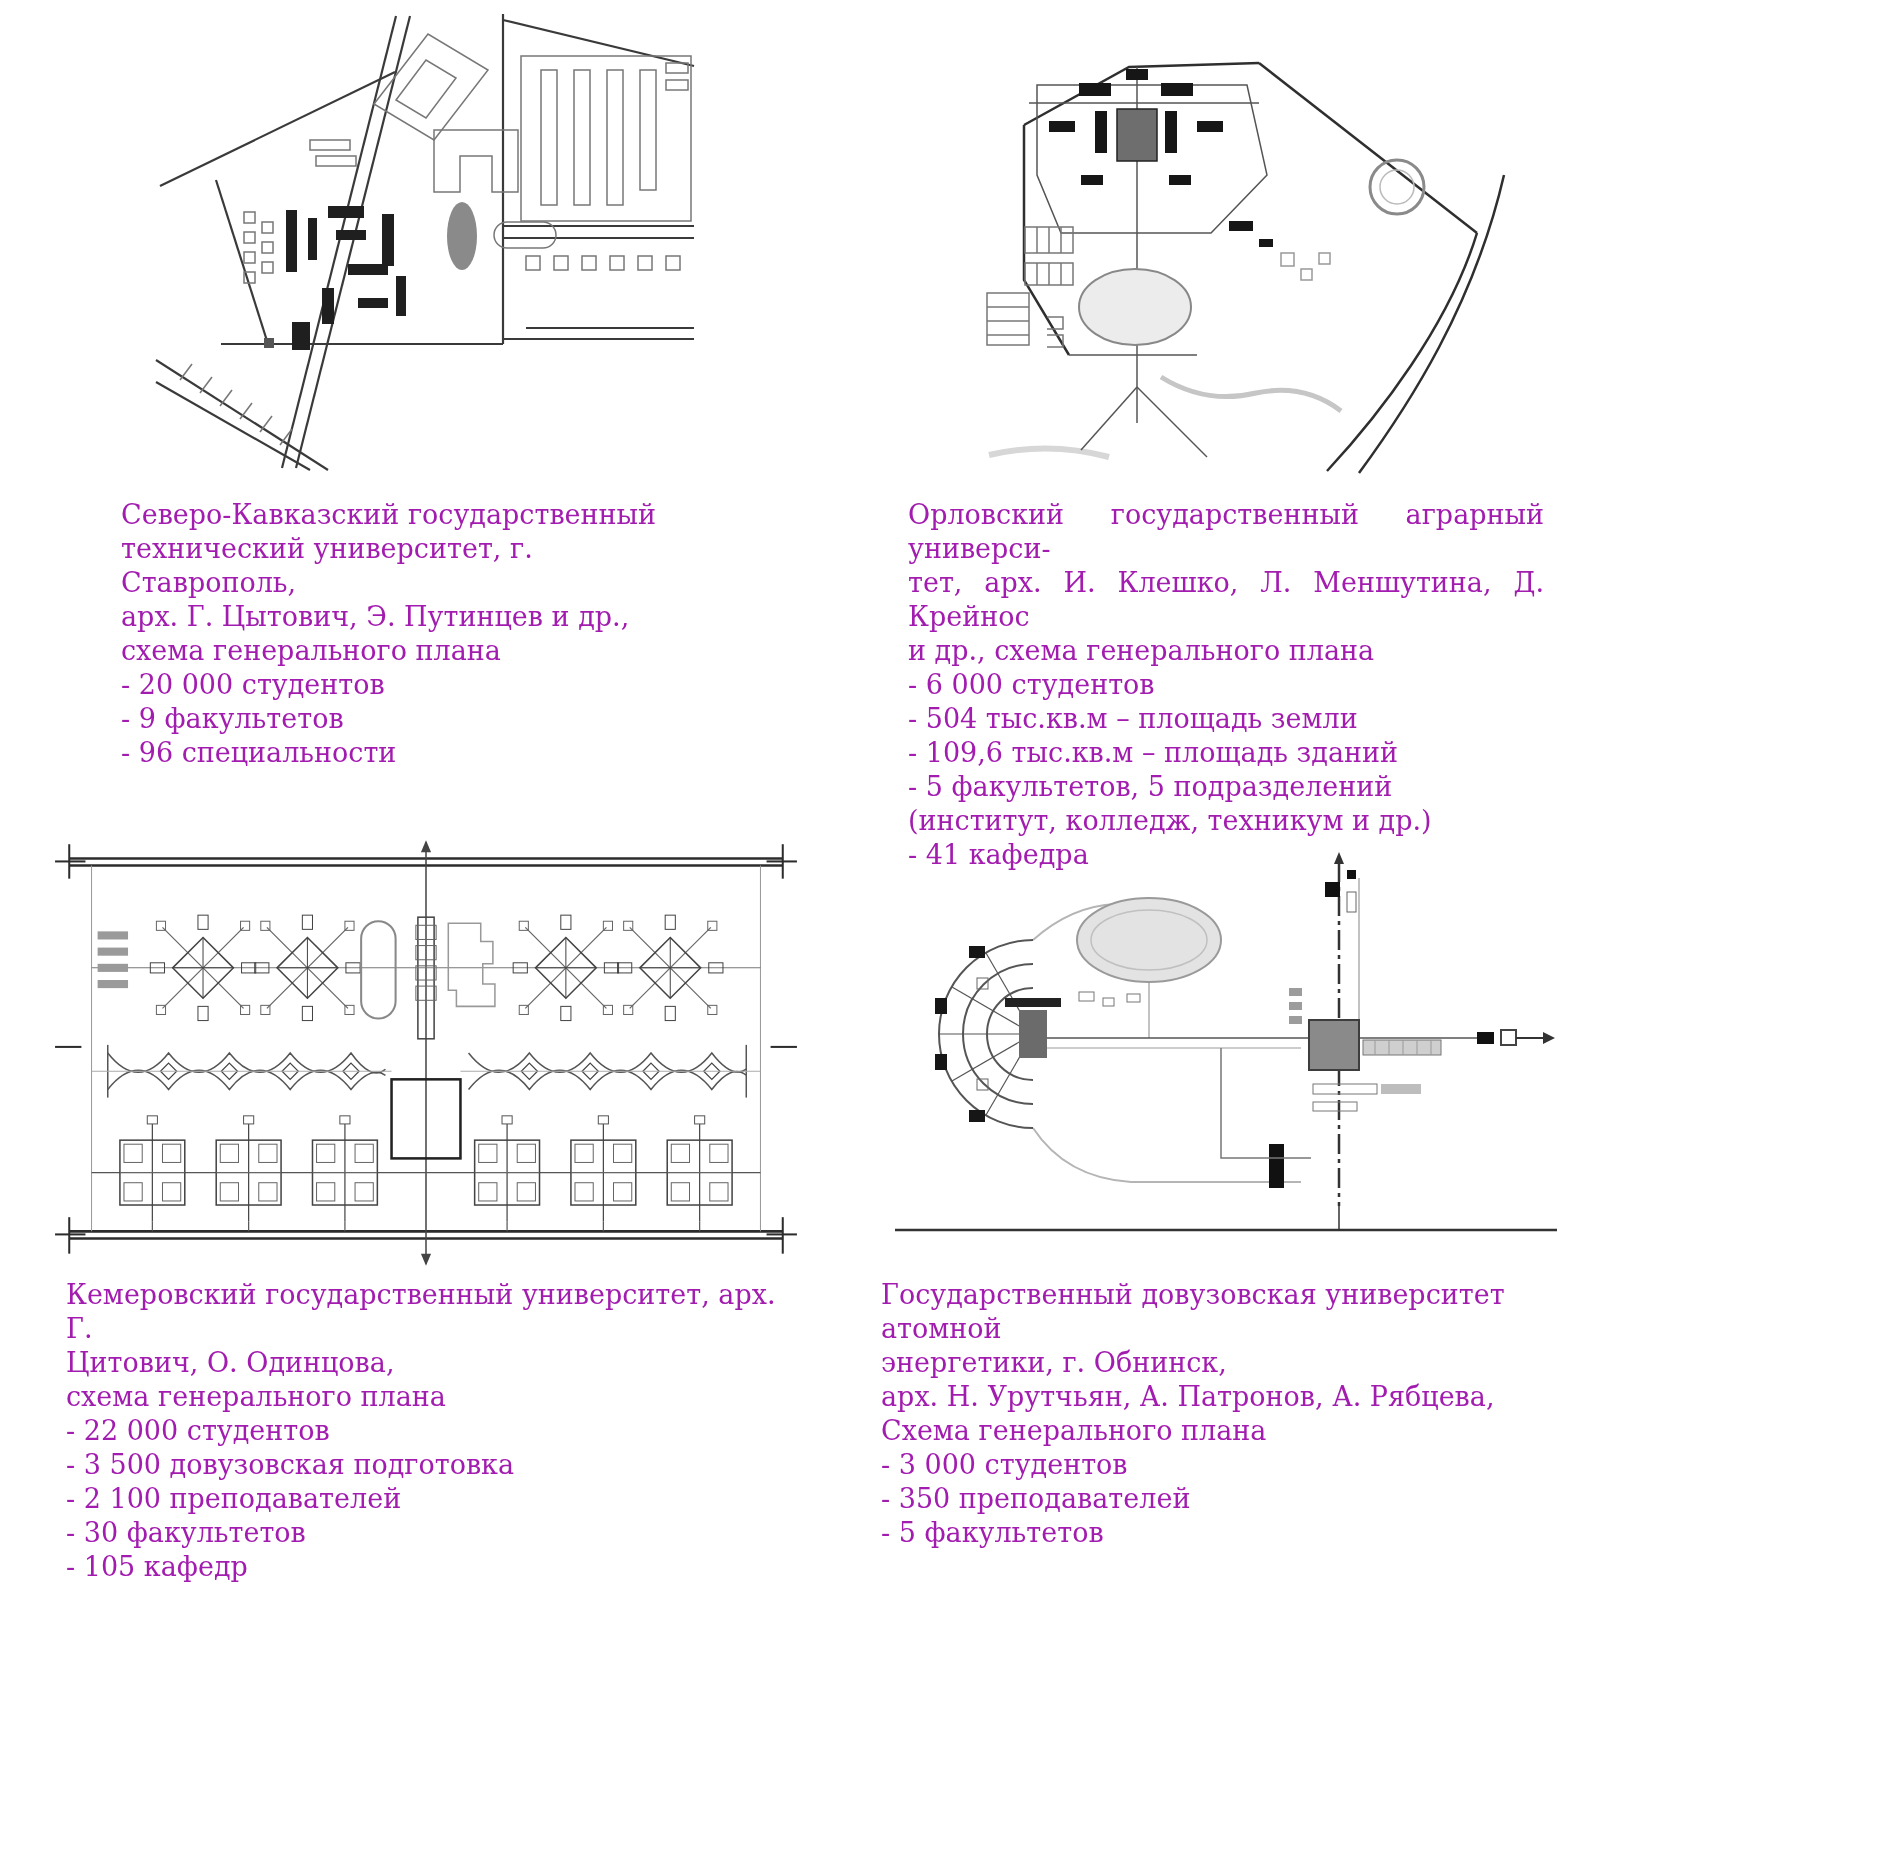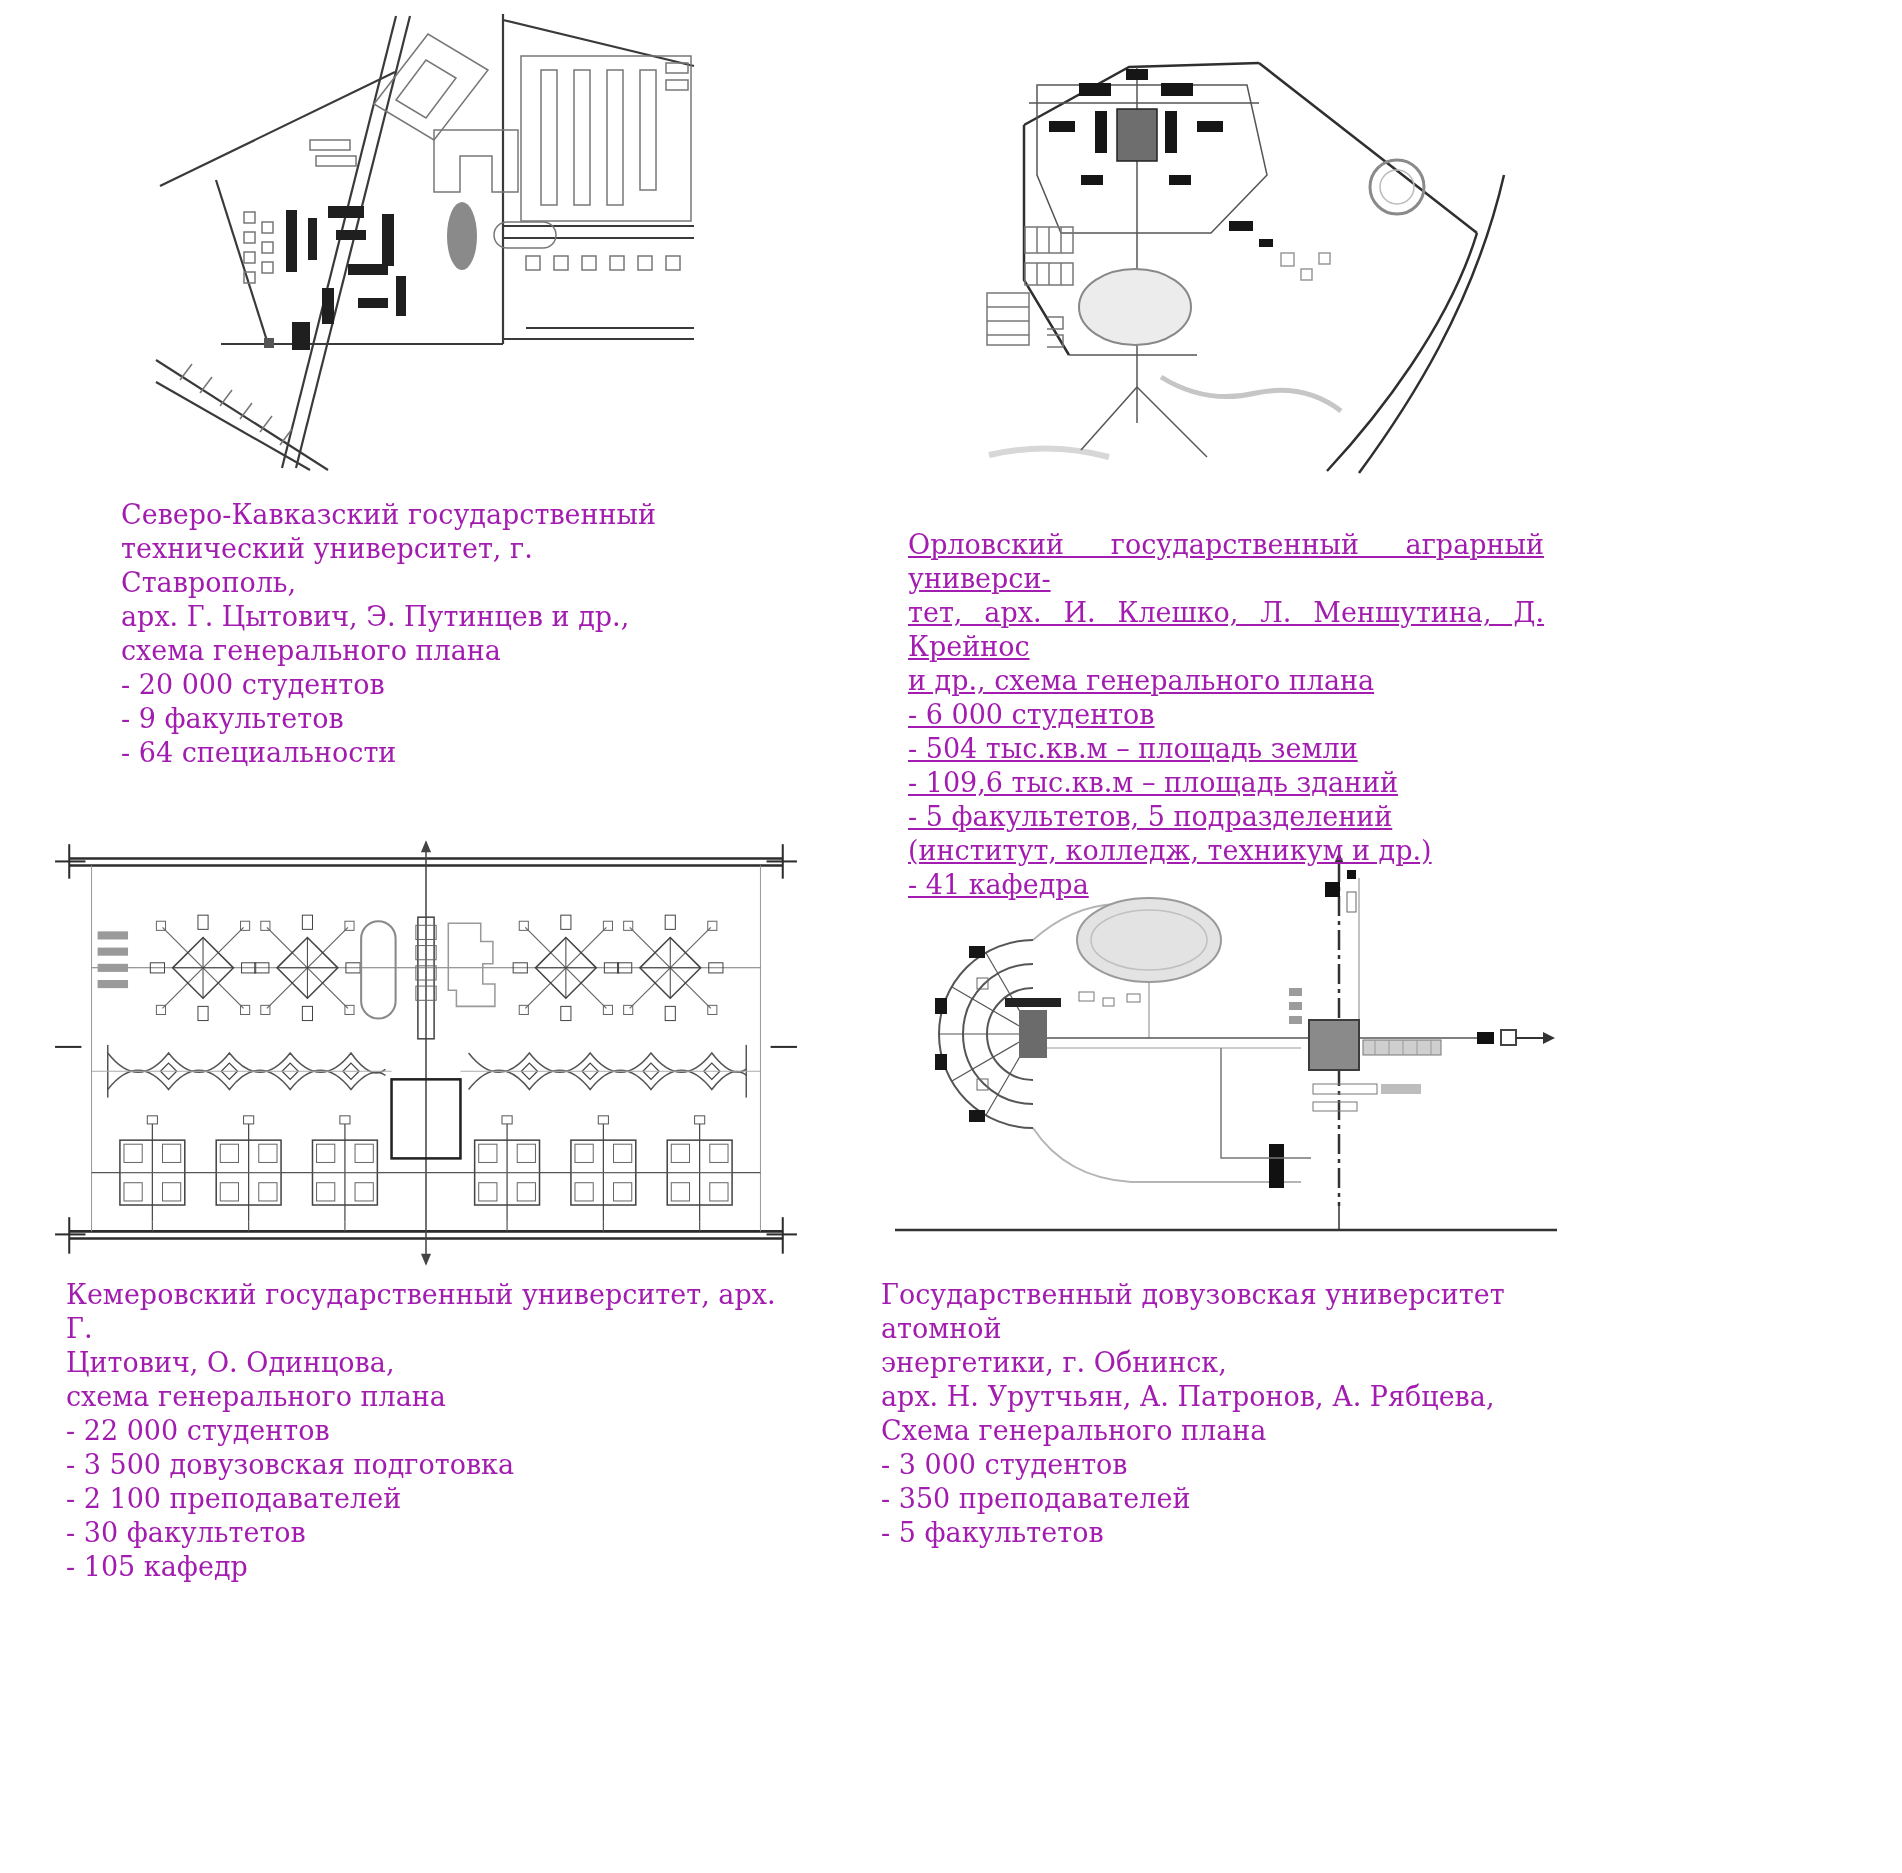--- a/index.html
+++ b/index.html
@@ -10,21 +10,21 @@
     font-family:"DejaVu Serif", serif;
     color:#a21caf;
     overflow:hidden;
     margin-left:36px;
   }
   .plan { position:absolute; }
   .plan svg { display:block; }
   .caption { position:absolute; font-size:27px; line-height:34px; }
   .cap-line { display:block; }
   .cap-tl { left:85px;  top:498px;  width:560px; }
-  .cap-tr { left:872px; top:528px;  width:636px;text-decoration:underline; }
+  .cap-tr { left:872px; top:498px;  width:636px; }
   .cap-bl { left:30px;  top:1278px; width:720px; }
   .cap-br { left:845px; top:1278px; width:706px; }
   .cap-tr .j { text-align:justify; text-align-last:justify; }
   .fig-tl-plan { left:60px;  top:8px; }
   .fig-tr-plan { left:893px; top:25px; }
   .fig-bl-plan { left:15px;  top:838px; }
   .fig-br-plan { left:845px; top:848px; }
 </style>
 </head>
 <body>
@@ -354,21 +354,21 @@
     </svg>
   </div>
 
   <figcaption class="caption cap-tl">
     <span class="cap-line">Северо-Кавказский государственный</span>
     <span class="cap-line">технический университет, г. Ставрополь,</span>
     <span class="cap-line">арх. Г. Цытович, Э. Путинцев и др.,</span>
     <span class="cap-line">схема генерального плана</span>
     <span class="cap-line">- 20 000 студентов</span>
     <span class="cap-line">- 9 факультетов</span>
-    <span class="cap-line">- 64 специальности</span>
+    <span class="cap-line">- 96 специальности</span>
   </figcaption>
 
   <figcaption class="caption cap-tr">
     <span class="cap-line j">Орловский государственный аграрный универси-</span>
     <span class="cap-line j">тет, арх. И. Клешко, Л. Меншутина, Д. Крейнос</span>
     <span class="cap-line">и др., схема генерального плана</span>
     <span class="cap-line">- 6 000 студентов</span>
     <span class="cap-line">- 504 тыс.кв.м – площадь земли</span>
     <span class="cap-line">- 109,6 тыс.кв.м – площадь зданий</span>
     <span class="cap-line">- 5 факультетов, 5 подразделений</span>

